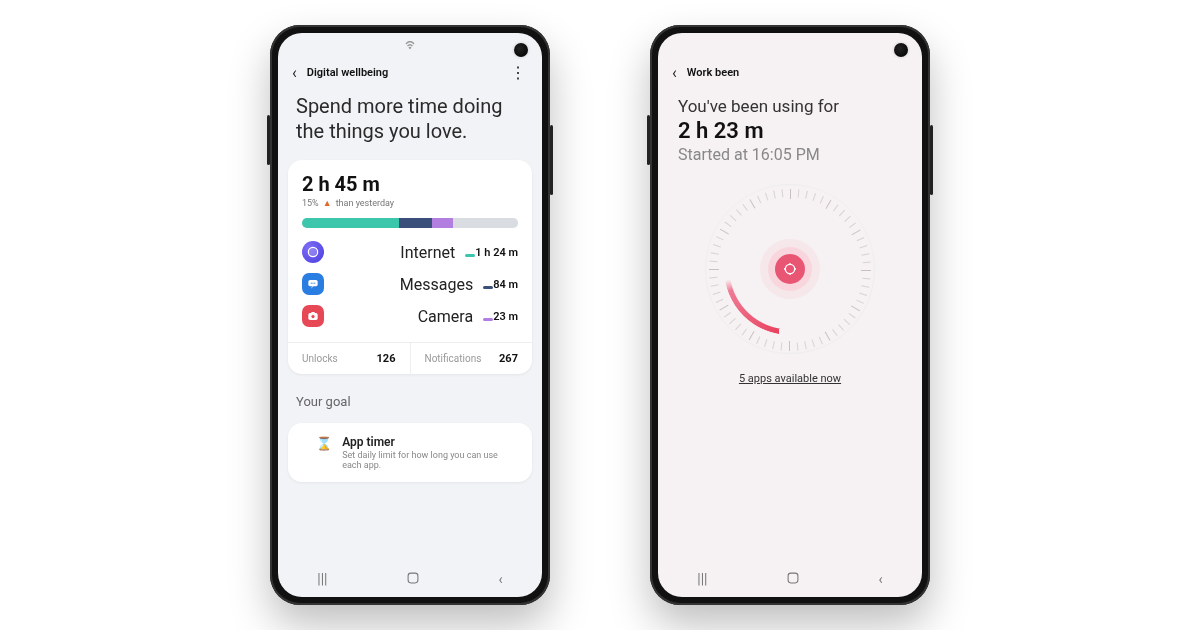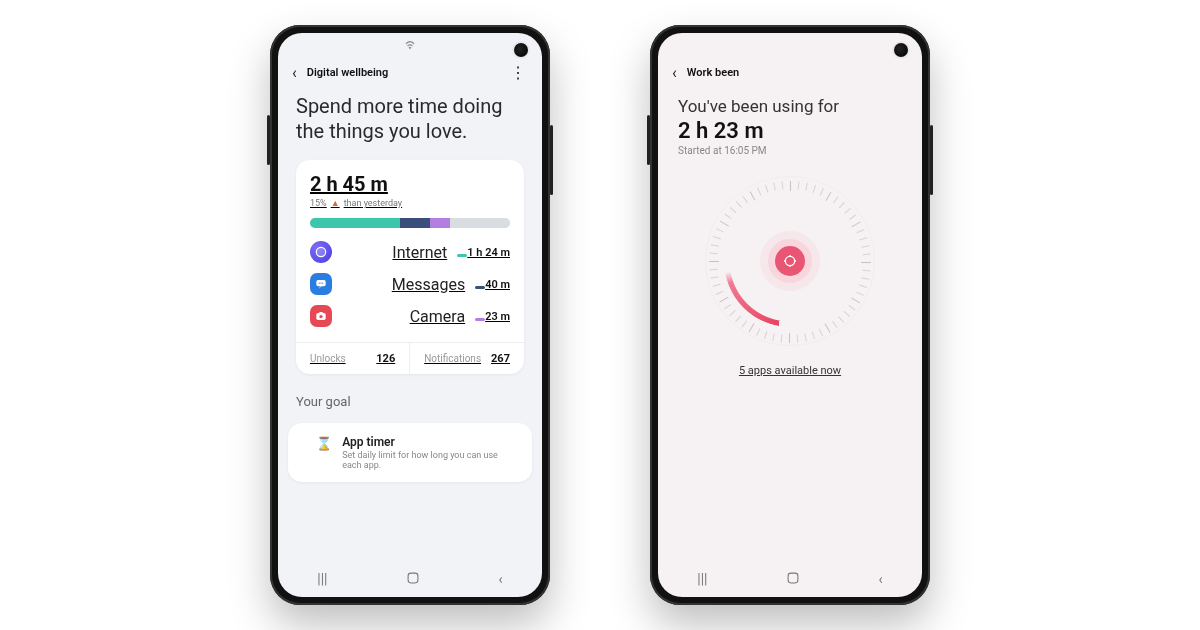--- a/index.html
+++ b/index.html
@@ -45,27 +45,26 @@
   }
   .chev { font-size:16px; color:#222; }
   .htitle { font-size:11px; font-weight:600; color:#111; flex:1; }
   .more { font-size:16px; color:#222; padding-right:2px; }
   .bigtext {
     padding: 8px 18px 10px;
     font-size: 20px; line-height:1.25; color:#2a2a2a; font-weight:400;
   }
   .bigtext-b { padding: 10px 20px 0; font-size:17px; color:#333; }
   .bignum-b { padding: 2px 20px 2px; font-size:22px; font-weight:600; color:#111; }
-  .sub-b { padding: 0 20px; font-size:10px; color:#888; }
+  .sub-b { padding: 0 20px; font-size:16px; color:#888; }
 
   .card {
-    margin: 6px 18px; background:#fff; border-radius:14px;
+    margin: 6px 10px; background:#fff; border-radius:14px;
     box-shadow: 0 1px 3px rgba(0,0,0,0.06);
     padding: 12px 14px;
-    text-decoration: underline;
   }
   .timebig { font-size:20px; font-weight:700; color:#111; }
   .delta { font-size:9px; color:#777; display:flex; align-items:center; gap:4px; margin-top:2px; }
   .delta .up { color:#e06a2a; font-size:9px; }
   .bar { height:10px; border-radius:5px; overflow:hidden; display:flex; margin:10px 0 8px; background:#e3e6ea; }
   .seg { height:100%; }
   .applist { margin-top:4px; }
   .approw { display:flex; align-items:center; padding:5px 0; gap:10px; }
   .aicon { width:22px; height:22px; border-radius:7px; display:flex; align-items:center; justify-content:center; color:#fff; }
   .aicon svg { width:14px; height:14px; }
@@ -183,21 +182,21 @@
                 <rect x="4" y="5" width="16" height="11" rx="3"></rect>
                 <path d="M8 20l3-4h2l-5 4z"></path>
                 <circle cx="9" cy="10.5" r="1" fill="#2a7de1"></circle>
                 <circle cx="12" cy="10.5" r="1" fill="#2a7de1"></circle>
                 <circle cx="15" cy="10.5" r="1" fill="#2a7de1"></circle>
               </svg>
             </div>
             <div class="aname">Messages</div>
             <div class="acol">
               <div class="dot" style="background:#3a4f7a"></div>
-              <div class="atime">40 m</div>
+              <div class="atime">84 m</div>
             </div>
           </div>
           <div class="approw">
             <div class="aicon cam">
               <svg viewBox="0 0 24 24" fill="#fff">
                 <rect x="4" y="7" width="16" height="12" rx="3"></rect>
                 <circle cx="12" cy="13" r="3.5" fill="#e74856" stroke="#fff" stroke-width="1.5"></circle>
                 <rect x="9" y="5" width="6" height="3" rx="1"></rect>
               </svg>
             </div>

